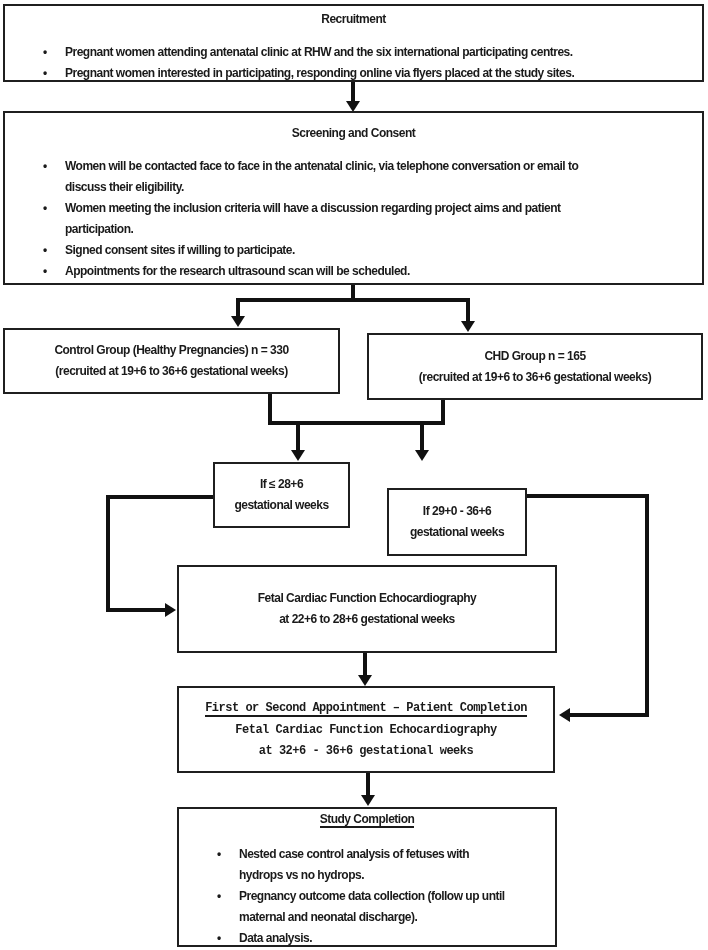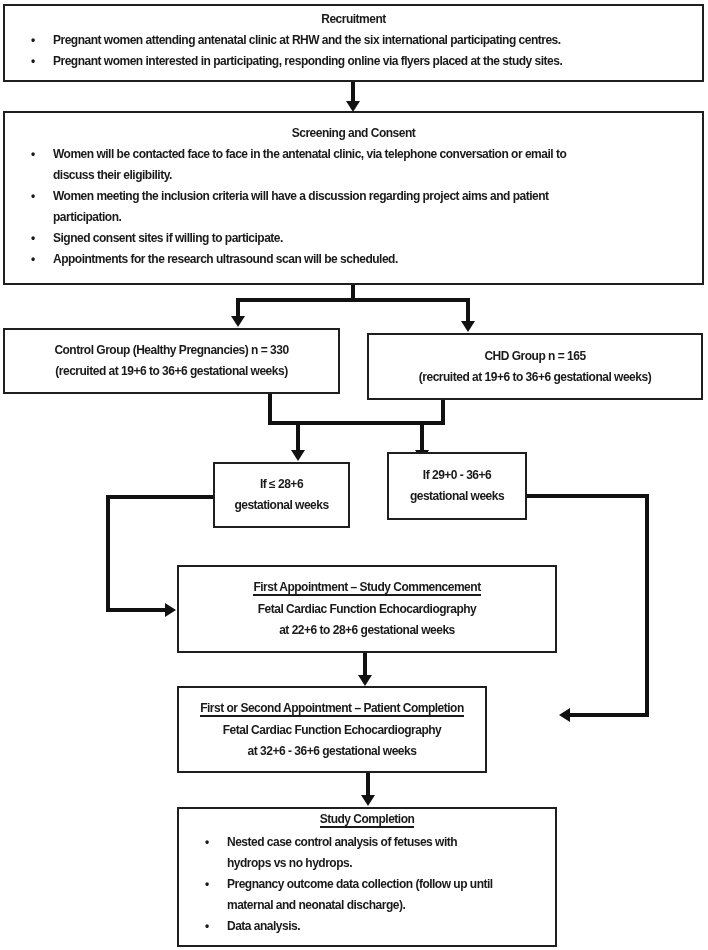--- a/index.html
+++ b/index.html
@@ -12,21 +12,21 @@
   }
   .box{
     position:absolute;box-sizing:border-box;
     border:2px solid #1f1f1f;background:#ffffff;
     display:flex;flex-direction:column;
   }
   .center-box{justify-content:center;text-align:center;}
   .top-box{align-items:stretch;justify-content:flex-start;}
   .box-title{text-align:center;width:100%;}
   .u{border-bottom:2px solid #1a1a1a;padding-bottom:0px;}
-  ul.blist{list-style:none;margin:0;padding:0;}
+  ul.blist{list-style:none;margin:12px;padding:0;}
   ul.blist li{position:relative;padding-left:48px;white-space:pre-line;text-align:left;}
   ul.blist li::before{content:"\2022";position:absolute;left:26px;top:0;}
   .ln{position:absolute;background:#111111;}
   .ah{position:absolute;width:0;height:0;}
   .ah-down{border-left:7px solid transparent;border-right:7px solid transparent;border-top:11px solid #111111;}
   .ah-right{border-top:7px solid transparent;border-bottom:7px solid transparent;border-left:11px solid #111111;}
   .ah-left{border-top:7px solid transparent;border-bottom:7px solid transparent;border-right:11px solid #111111;}
 </style>
 </head>
 <body>
@@ -95,32 +95,31 @@
   <div class="box center-box" style="left:367px;top:333px;width:336px;height:67px;">
     <div>CHD Group n = 165</div>
     <div>(recruited at 19+6 to 36+6 gestational weeks)</div>
   </div>
 
   <div class="box center-box" style="left:213px;top:462px;width:137px;height:66px;">
     <div>If ≤ 28+6</div>
     <div>gestational weeks</div>
   </div>
 
-  <div class="box center-box" style="left:387px;top:452px;width:140px;height:68px;">
+  <div class="box center-box" style="left:387px;top:488px;width:140px;height:68px;">
     <div>If 29+0 - 36+6</div>
     <div>gestational weeks</div>
   </div>
 
   <div class="box center-box" style="left:177px;top:565px;width:380px;height:88px;">
-    <div style="margin-bottom:1px;"><span class="u">First Appointment – Study Commencement</span></div>
     <div>Fetal Cardiac Function Echocardiography</div>
     <div>at 22+6 to 28+6 gestational weeks</div>
   </div>
 
-  <div class="box center-box" style="left:177px;top:686px;width:310px;height:87px;">
+  <div class="box center-box" style="left:177px;top:686px;width:378px;height:87px;font-family:Liberation Mono, monospace;">
     <div style="margin-bottom:1px;"><span class="u">First or Second Appointment – Patient Completion</span></div>
     <div>Fetal Cardiac Function Echocardiography</div>
     <div>at 32+6 - 36+6 gestational weeks</div>
   </div>
 
   <div class="box top-box" style="left:177px;top:807px;width:380px;height:140px;">
     <div class="box-title" style="margin-bottom:2px;"><span class="u">Study Completion</span></div>
     <ul class="blist">
       <li>Nested case control analysis of fetuses with
 hydrops vs no hydrops.</li>

